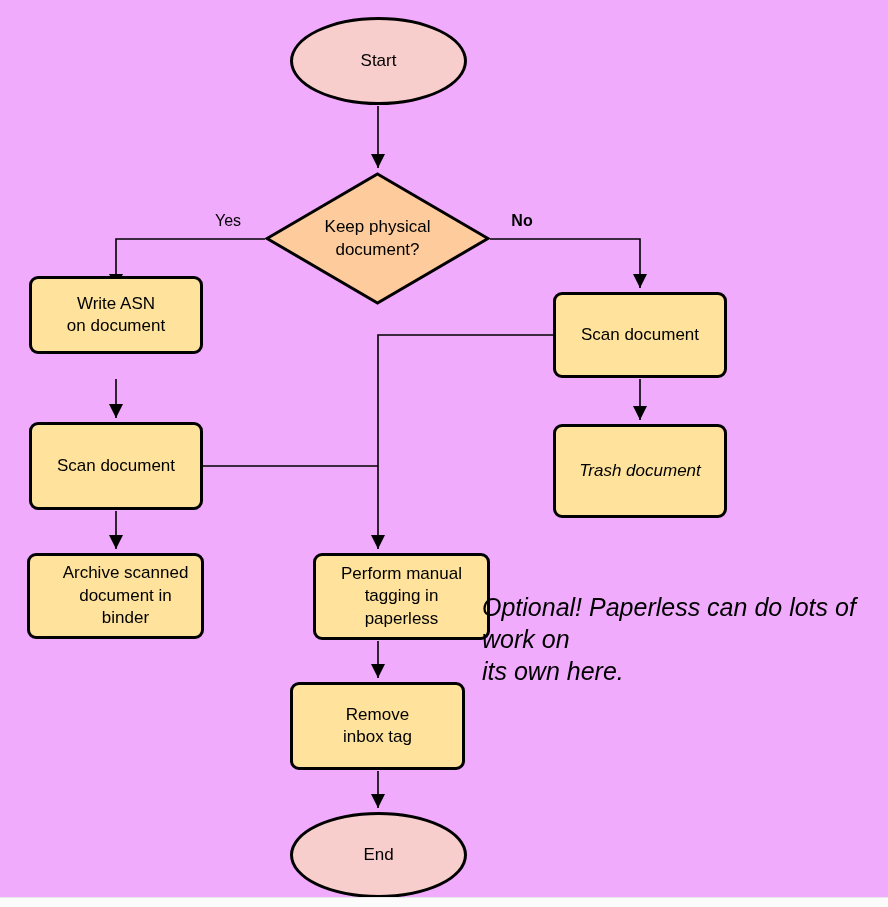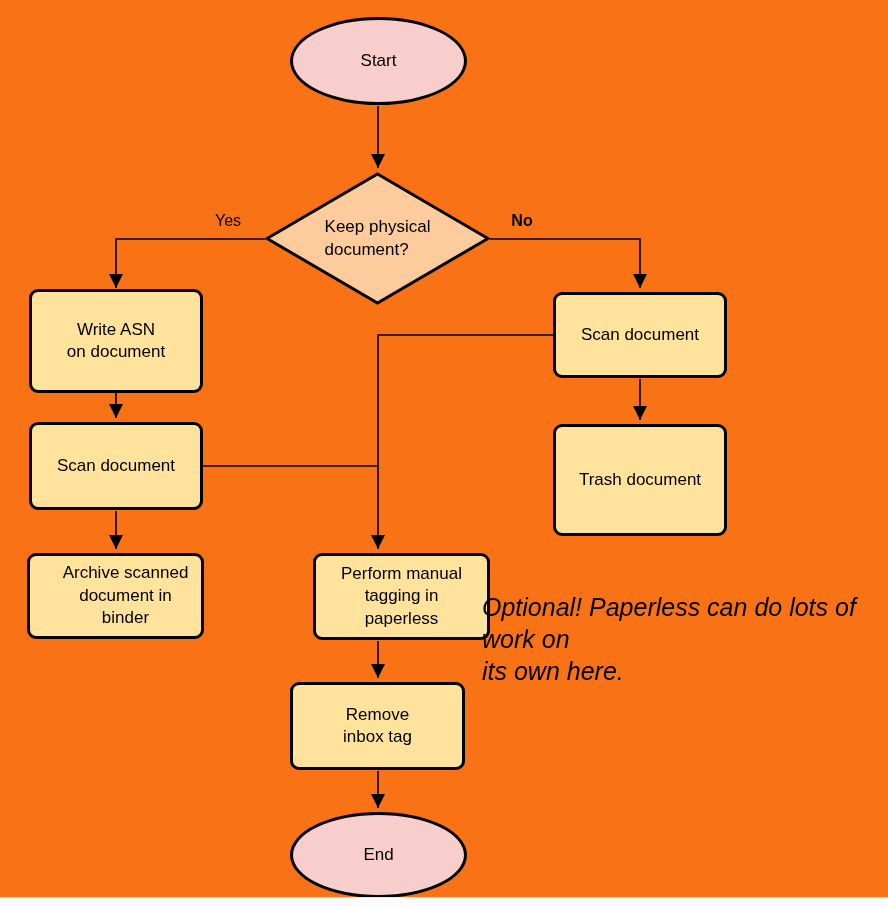--- a/index.html
+++ b/index.html
@@ -5,21 +5,21 @@
   html, body { margin: 0; padding: 0; }
   body {
     font-family: "Liberation Sans", sans-serif;
     background: #ffffff;
     color: #000000;
   }
   #canvas {
     position: relative;
     width: 888px;
     height: 907px;
-    background: #f97316;
+    background: #f0abfc;
     overflow: hidden;
   }
   #edges {
     position: absolute;
     left: 0; top: 0;
     pointer-events: none;
   }
   .edge {
     stroke: var(--edge-color, #000);
     stroke-width: 1.6;
@@ -55,21 +55,21 @@
     stroke: var(--shape-border, #000);
     stroke-width: 3;
     stroke-linejoin: miter;
   }
   .diamond-label {
     position: absolute;
     left: 0; top: 0; right: 0; bottom: 0;
     display: flex;
     align-items: center;
     justify-content: center;
-    text-align: left;
+    text-align: center;
     white-space: pre-line;
     font-size: 17px;
     line-height: 1.32;
   }
   .edge-label {
     position: absolute;
     font-size: 16px;
     text-align: center;
   }
   .annotation {
@@ -126,32 +126,32 @@
       <polygon points="112.5,2 223,66.5 112.5,131 2,66.5"></polygon>
     </svg>
     <div class="diamond-label">Keep physical
 document?</div>
   </div>
 
   <div class="edge-label" style="left:205px; top:212px; width:46px;">Yes</div>
 
   <div class="edge-label" style="left:500px; top:212px; width:44px;font-weight:bold;">No</div>
 
-  <div class="node box" style="left:29px; top:289px; width:174px; height:104px;">Write ASN
+  <div class="node box" style="left:29px; top:276px; width:174px; height:78px;">Write ASN
 on document</div>
 
   <div class="node box" style="left:29px; top:422px; width:174px; height:88px;">Scan document</div>
 
   <div class="node box" style="left:27px; top:553px; width:177px; height:86px;padding-left:20px;">Archive scanned
 document in
 binder</div>
 
   <div class="node box" style="left:553px; top:292px; width:174px; height:86px;">Scan document</div>
 
-  <div class="node box" style="left:553px; top:424px; width:174px; height:112px;">Trash document</div>
+  <div class="node box" style="left:553px; top:424px; width:174px; height:94px;font-style:italic;">Trash document</div>
 
   <div class="node box" style="left:289px; top:553px; width:177px; height:87px;margin-left:24px;">Perform manual
 tagging in
 paperless</div>
 
   <div class="annotation" style="left:482px; top:591px; width:404px;">Optional! Paperless can do lots of work on
 its own here.</div>
 
   <div class="node ellipse" style="left:290px; top:812px; width:177px; height:86px;">End</div>
 

